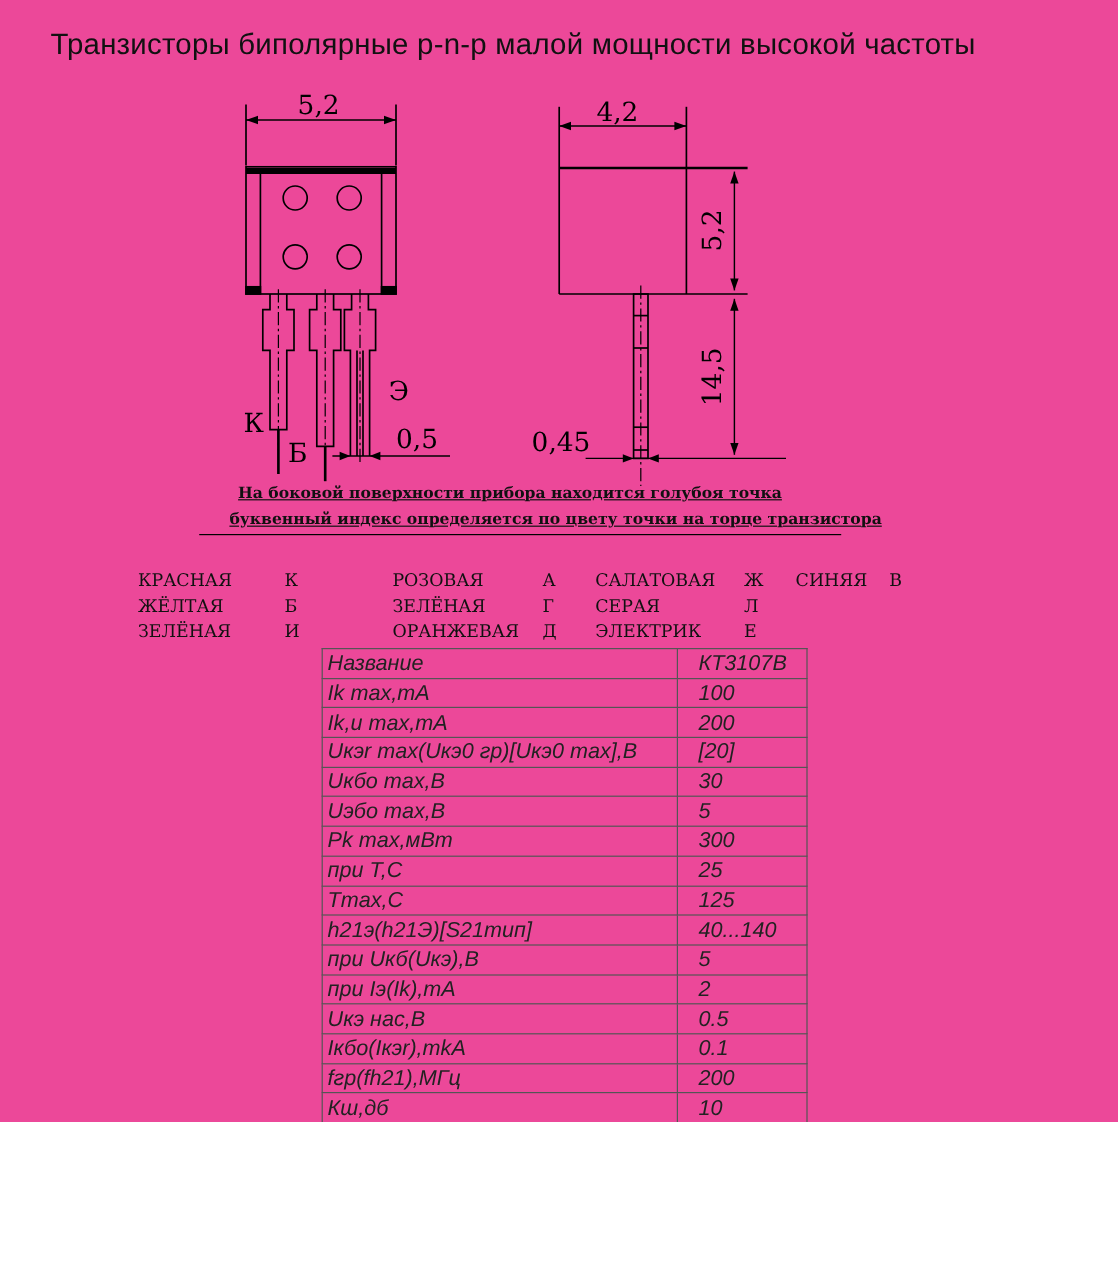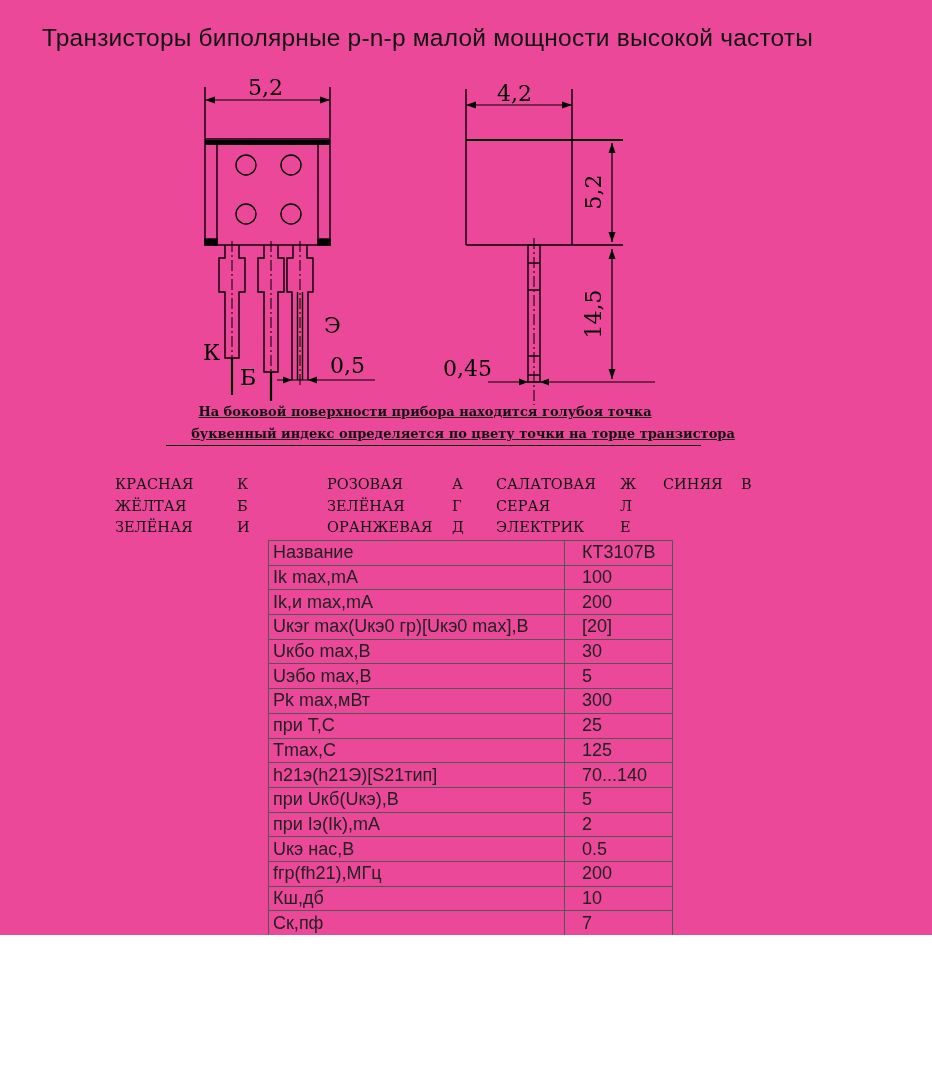--- a/index.html
+++ b/index.html
@@ -25,21 +25,21 @@
     grid-auto-rows:21.5px; align-items:start;
     font-family:"DejaVu Serif", serif; font-weight:400; font-size:14.5px; color:#111;
     white-space:nowrap;
   }
   table.spec {
     position:absolute; left:268px; top:540px; width:377px;
     border-collapse:collapse; table-layout:fixed; font-size:18px; color:#222;
   }
   table.spec td {
     border:1px solid #555; height:23.7px; line-height:23px;
-    padding:0 2px 0 4px; overflow:hidden; white-space:nowrap;
+    padding:0 2px 0 4px; overflow:hidden; white-space:nowrap;font-style:italic;
   }
   table.spec td.c1 { width:289px; }
   table.spec td.c2 { width:88px;padding-left:17px; }
   svg text { fill:#000; }
 </style>
 </head>
 <body>
 
 <div class="page">
 
@@ -192,35 +192,39 @@
       <tr>
           <td class="c1">при Т,С</td>
           <td class="c2">25</td>
         </tr>
       <tr>
           <td class="c1">Tmax,С</td>
           <td class="c2">125</td>
         </tr>
       <tr>
           <td class="c1">h21э(h21Э)[S21тип]</td>
-          <td class="c2">70...140</td>
+          <td class="c2">40...140</td>
         </tr>
       <tr>
           <td class="c1">при Uкб(Uкэ),В</td>
           <td class="c2">5</td>
         </tr>
       <tr>
           <td class="c1">при Iэ(Ik),mA</td>
           <td class="c2">2</td>
         </tr>
       <tr>
           <td class="c1">Uкэ нас,В</td>
           <td class="c2">0.5</td>
         </tr>
       <tr>
+          <td class="c1">Iкбо(Iкэr),mkA</td>
+          <td class="c2">0.1</td>
+        </tr>
+      <tr>
           <td class="c1">fгр(fh21),МГц</td>
           <td class="c2">200</td>
         </tr>
       <tr>
           <td class="c1">Кш,дб</td>
           <td class="c2">10</td>
         </tr>
       <tr>
           <td class="c1">Ск,пф</td>
           <td class="c2">7</td>

